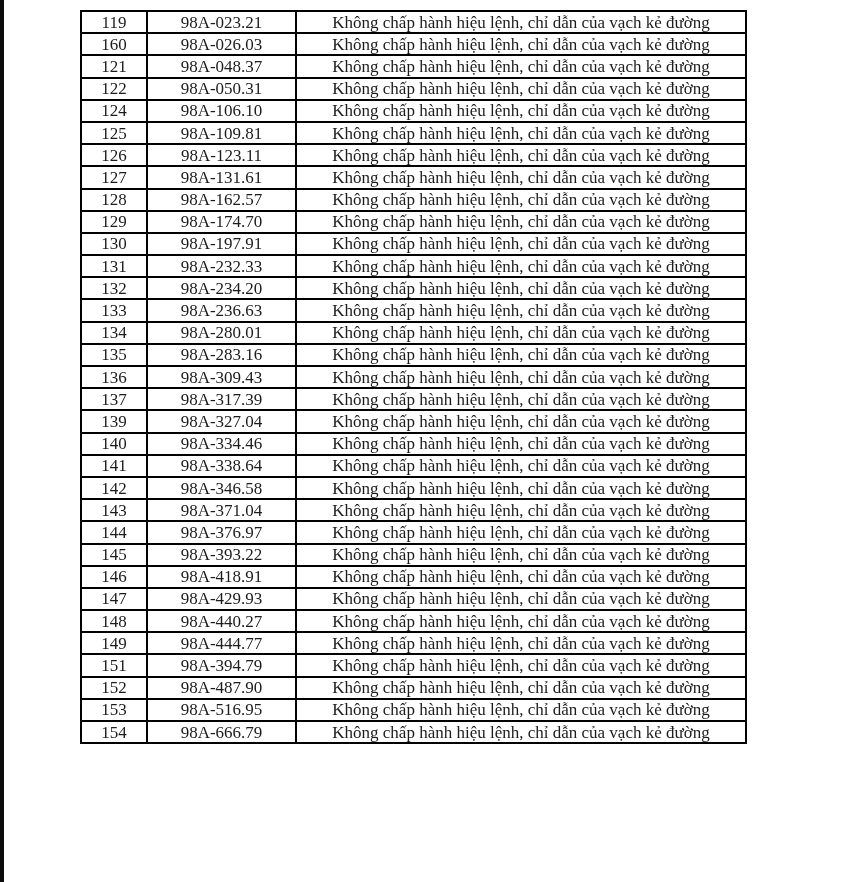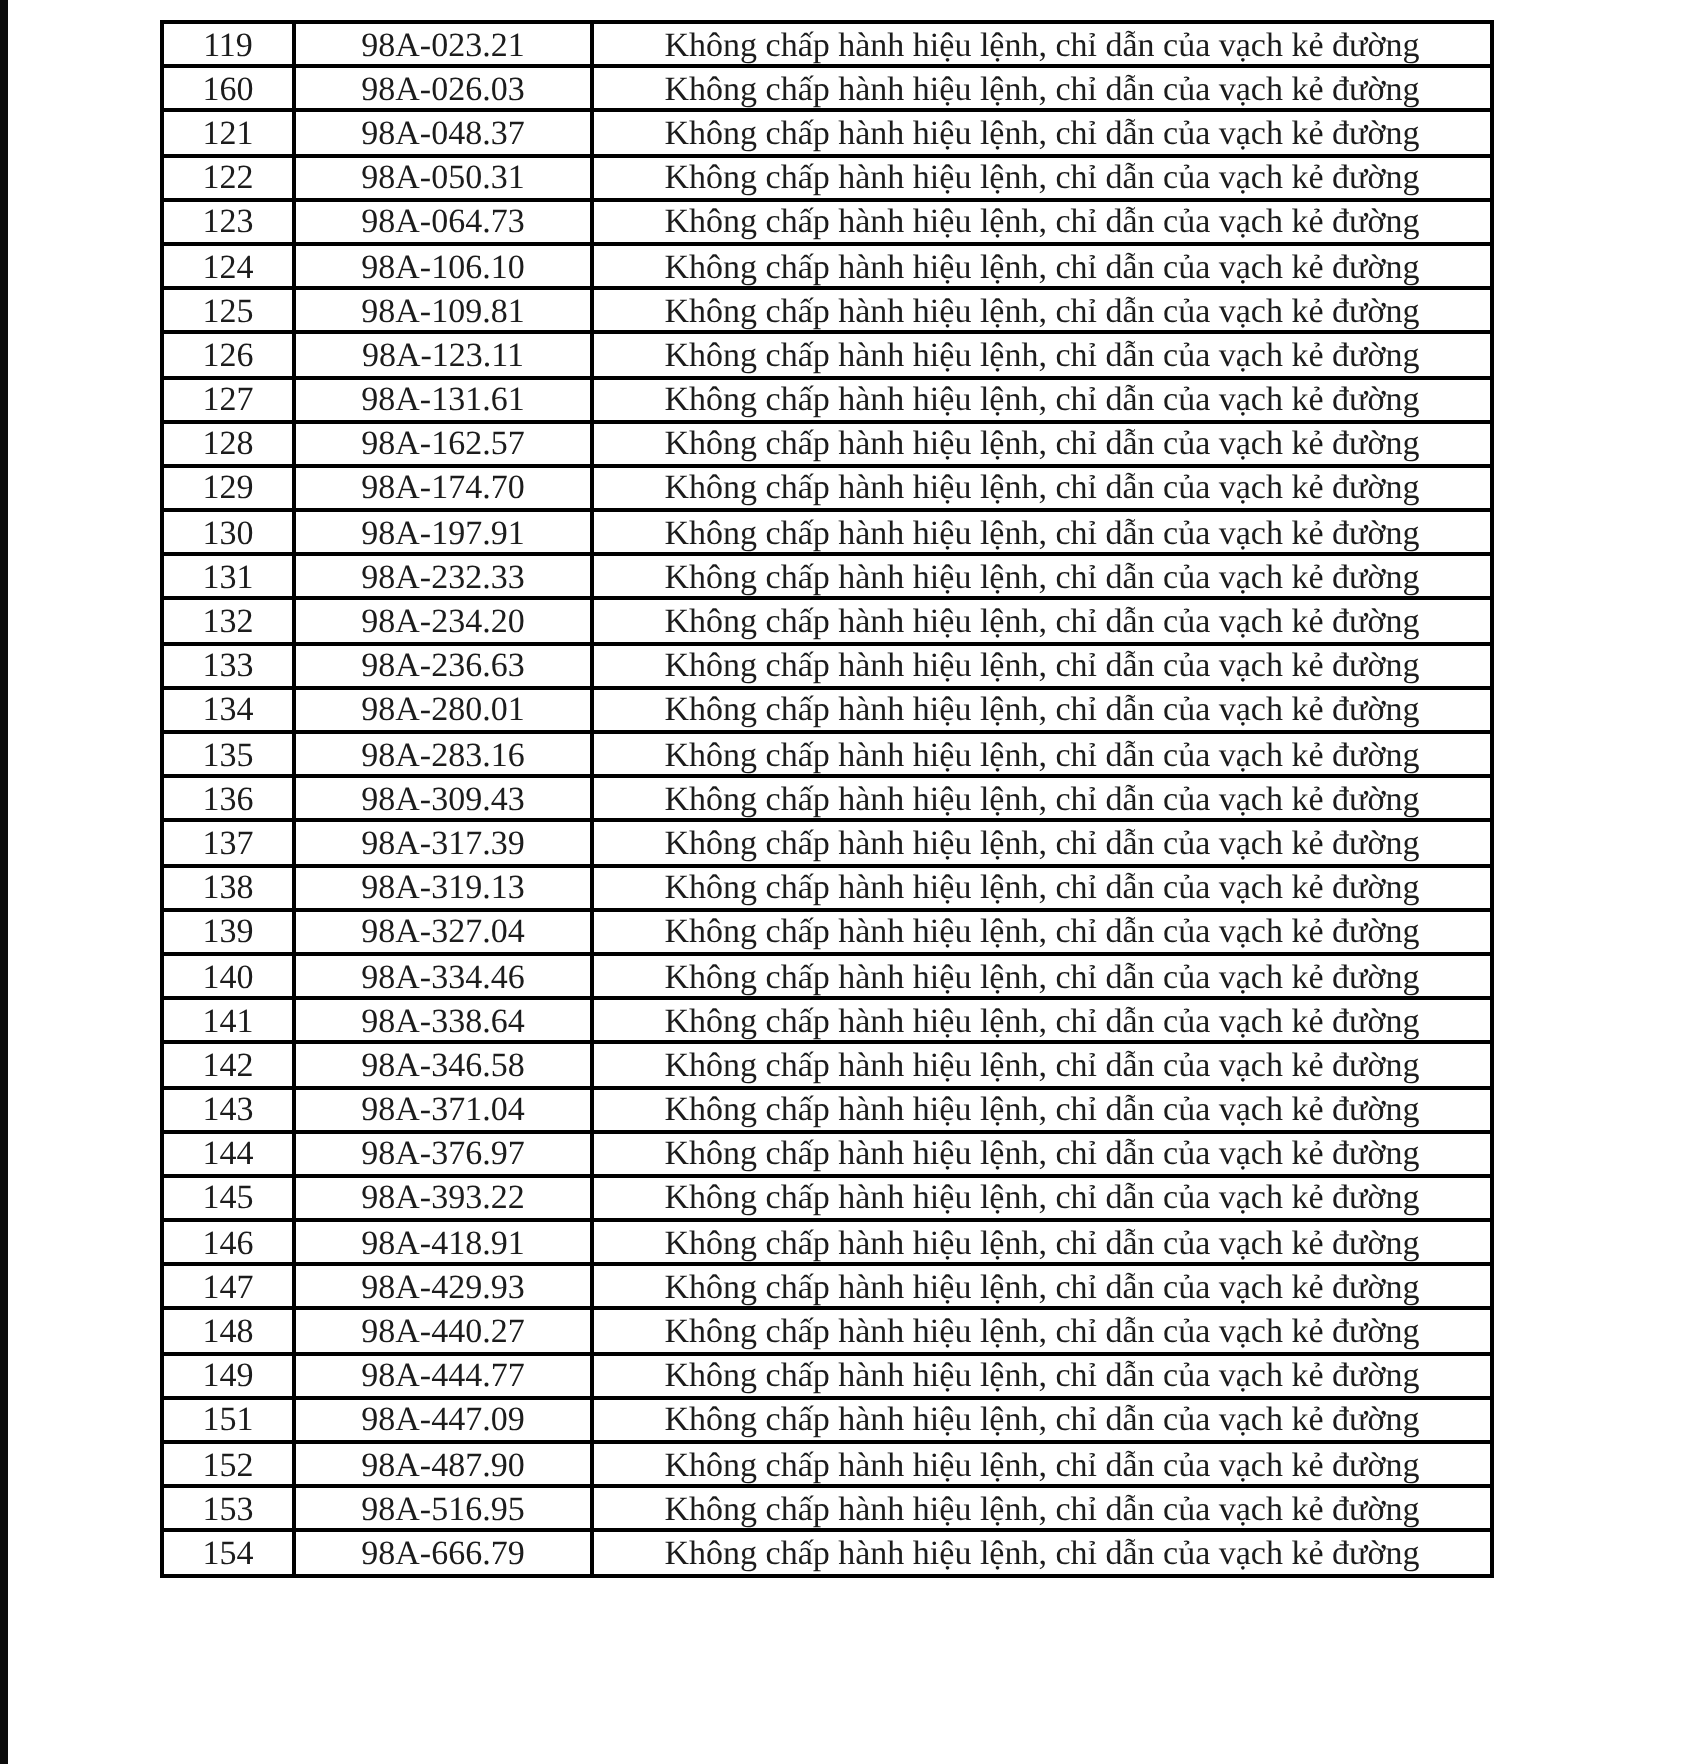--- a/index.html
+++ b/index.html
@@ -72,25 +72,20 @@
         <td>121</td>
         <td>98A-048.37</td>
         <td>Không chấp hành hiệu lệnh, chỉ dẫn của vạch kẻ đường</td>
       </tr>
       <tr>
         <td>122</td>
         <td>98A-050.31</td>
         <td>Không chấp hành hiệu lệnh, chỉ dẫn của vạch kẻ đường</td>
       </tr>
       <tr>
-        <td>123</td>
-        <td>98A-064.73</td>
-        <td>Không chấp hành hiệu lệnh, chỉ dẫn của vạch kẻ đường</td>
-      </tr>
-      <tr>
         <td>124</td>
         <td>98A-106.10</td>
         <td>Không chấp hành hiệu lệnh, chỉ dẫn của vạch kẻ đường</td>
       </tr>
       <tr>
         <td>125</td>
         <td>98A-109.81</td>
         <td>Không chấp hành hiệu lệnh, chỉ dẫn của vạch kẻ đường</td>
       </tr>
       <tr>
@@ -147,25 +142,20 @@
         <td>136</td>
         <td>98A-309.43</td>
         <td>Không chấp hành hiệu lệnh, chỉ dẫn của vạch kẻ đường</td>
       </tr>
       <tr>
         <td>137</td>
         <td>98A-317.39</td>
         <td>Không chấp hành hiệu lệnh, chỉ dẫn của vạch kẻ đường</td>
       </tr>
       <tr>
-        <td>138</td>
-        <td>98A-319.13</td>
-        <td>Không chấp hành hiệu lệnh, chỉ dẫn của vạch kẻ đường</td>
-      </tr>
-      <tr>
         <td>139</td>
         <td>98A-327.04</td>
         <td>Không chấp hành hiệu lệnh, chỉ dẫn của vạch kẻ đường</td>
       </tr>
       <tr>
         <td>140</td>
         <td>98A-334.46</td>
         <td>Không chấp hành hiệu lệnh, chỉ dẫn của vạch kẻ đường</td>
       </tr>
       <tr>
@@ -208,21 +198,21 @@
         <td>98A-440.27</td>
         <td>Không chấp hành hiệu lệnh, chỉ dẫn của vạch kẻ đường</td>
       </tr>
       <tr>
         <td>149</td>
         <td>98A-444.77</td>
         <td>Không chấp hành hiệu lệnh, chỉ dẫn của vạch kẻ đường</td>
       </tr>
       <tr>
         <td>151</td>
-        <td>98A-447.09</td>
+        <td>98A-394.79</td>
         <td>Không chấp hành hiệu lệnh, chỉ dẫn của vạch kẻ đường</td>
       </tr>
       <tr>
         <td>152</td>
         <td>98A-487.90</td>
         <td>Không chấp hành hiệu lệnh, chỉ dẫn của vạch kẻ đường</td>
       </tr>
       <tr>
         <td>153</td>
         <td>98A-516.95</td>

